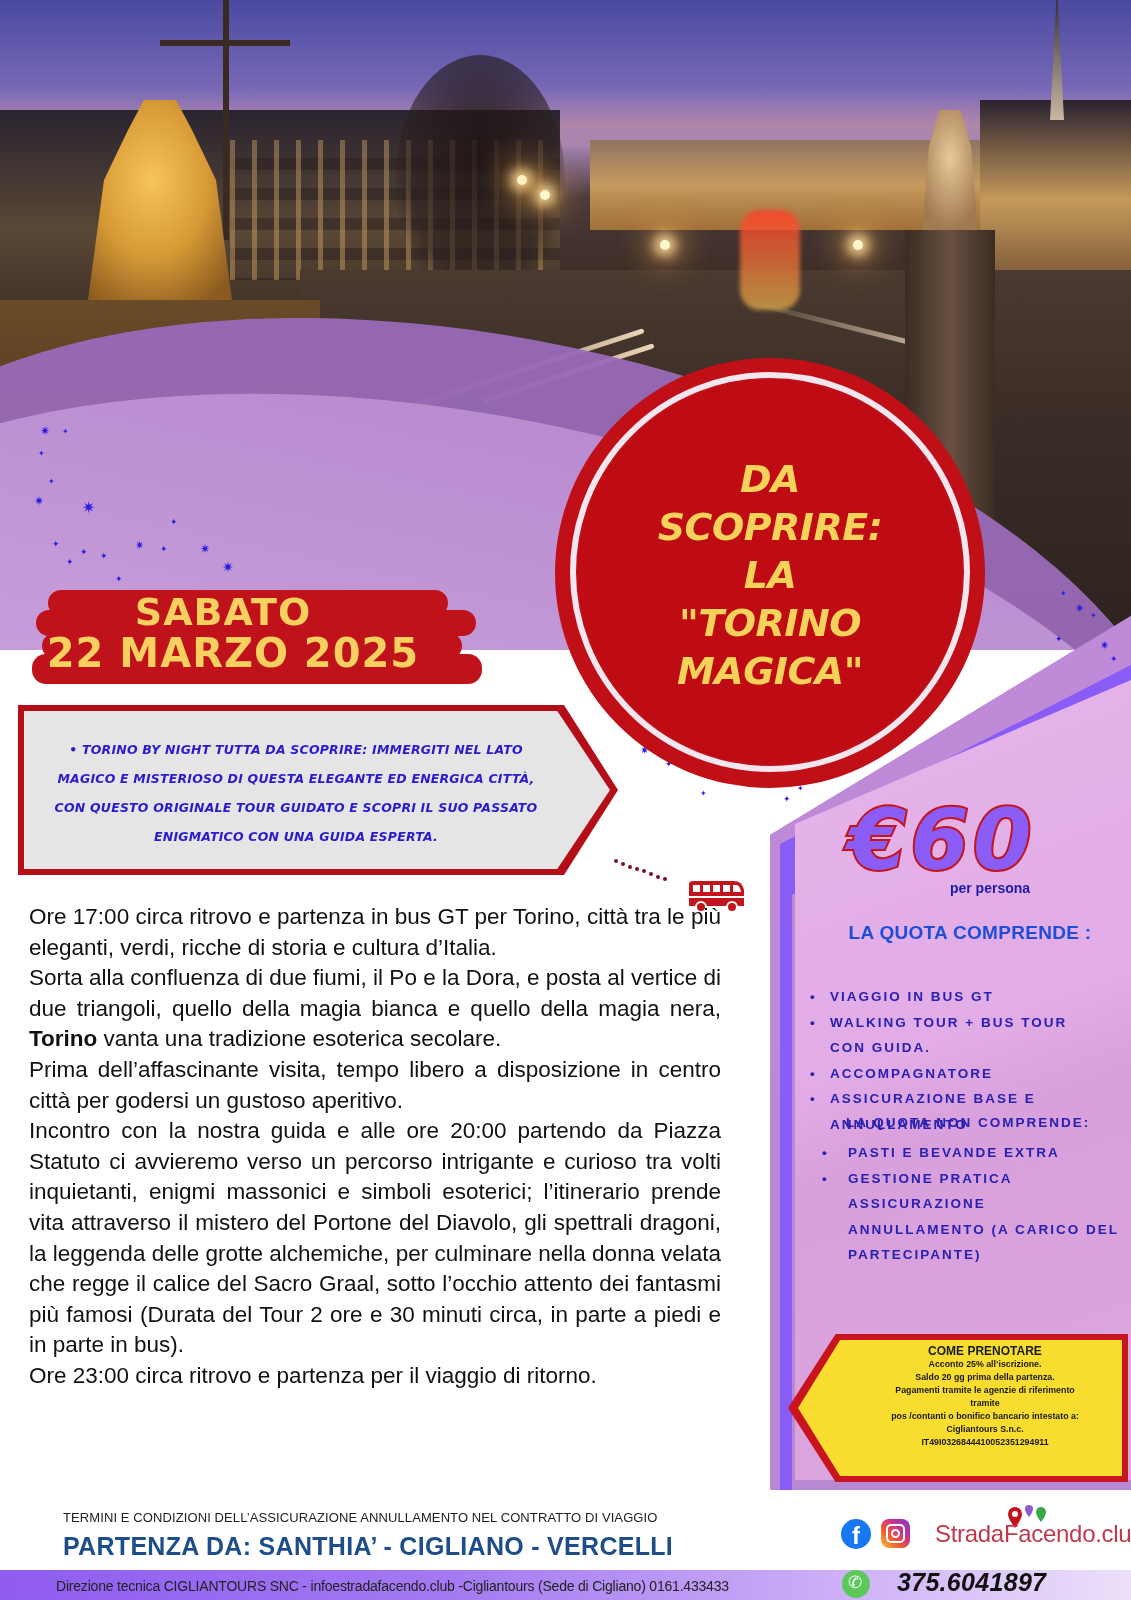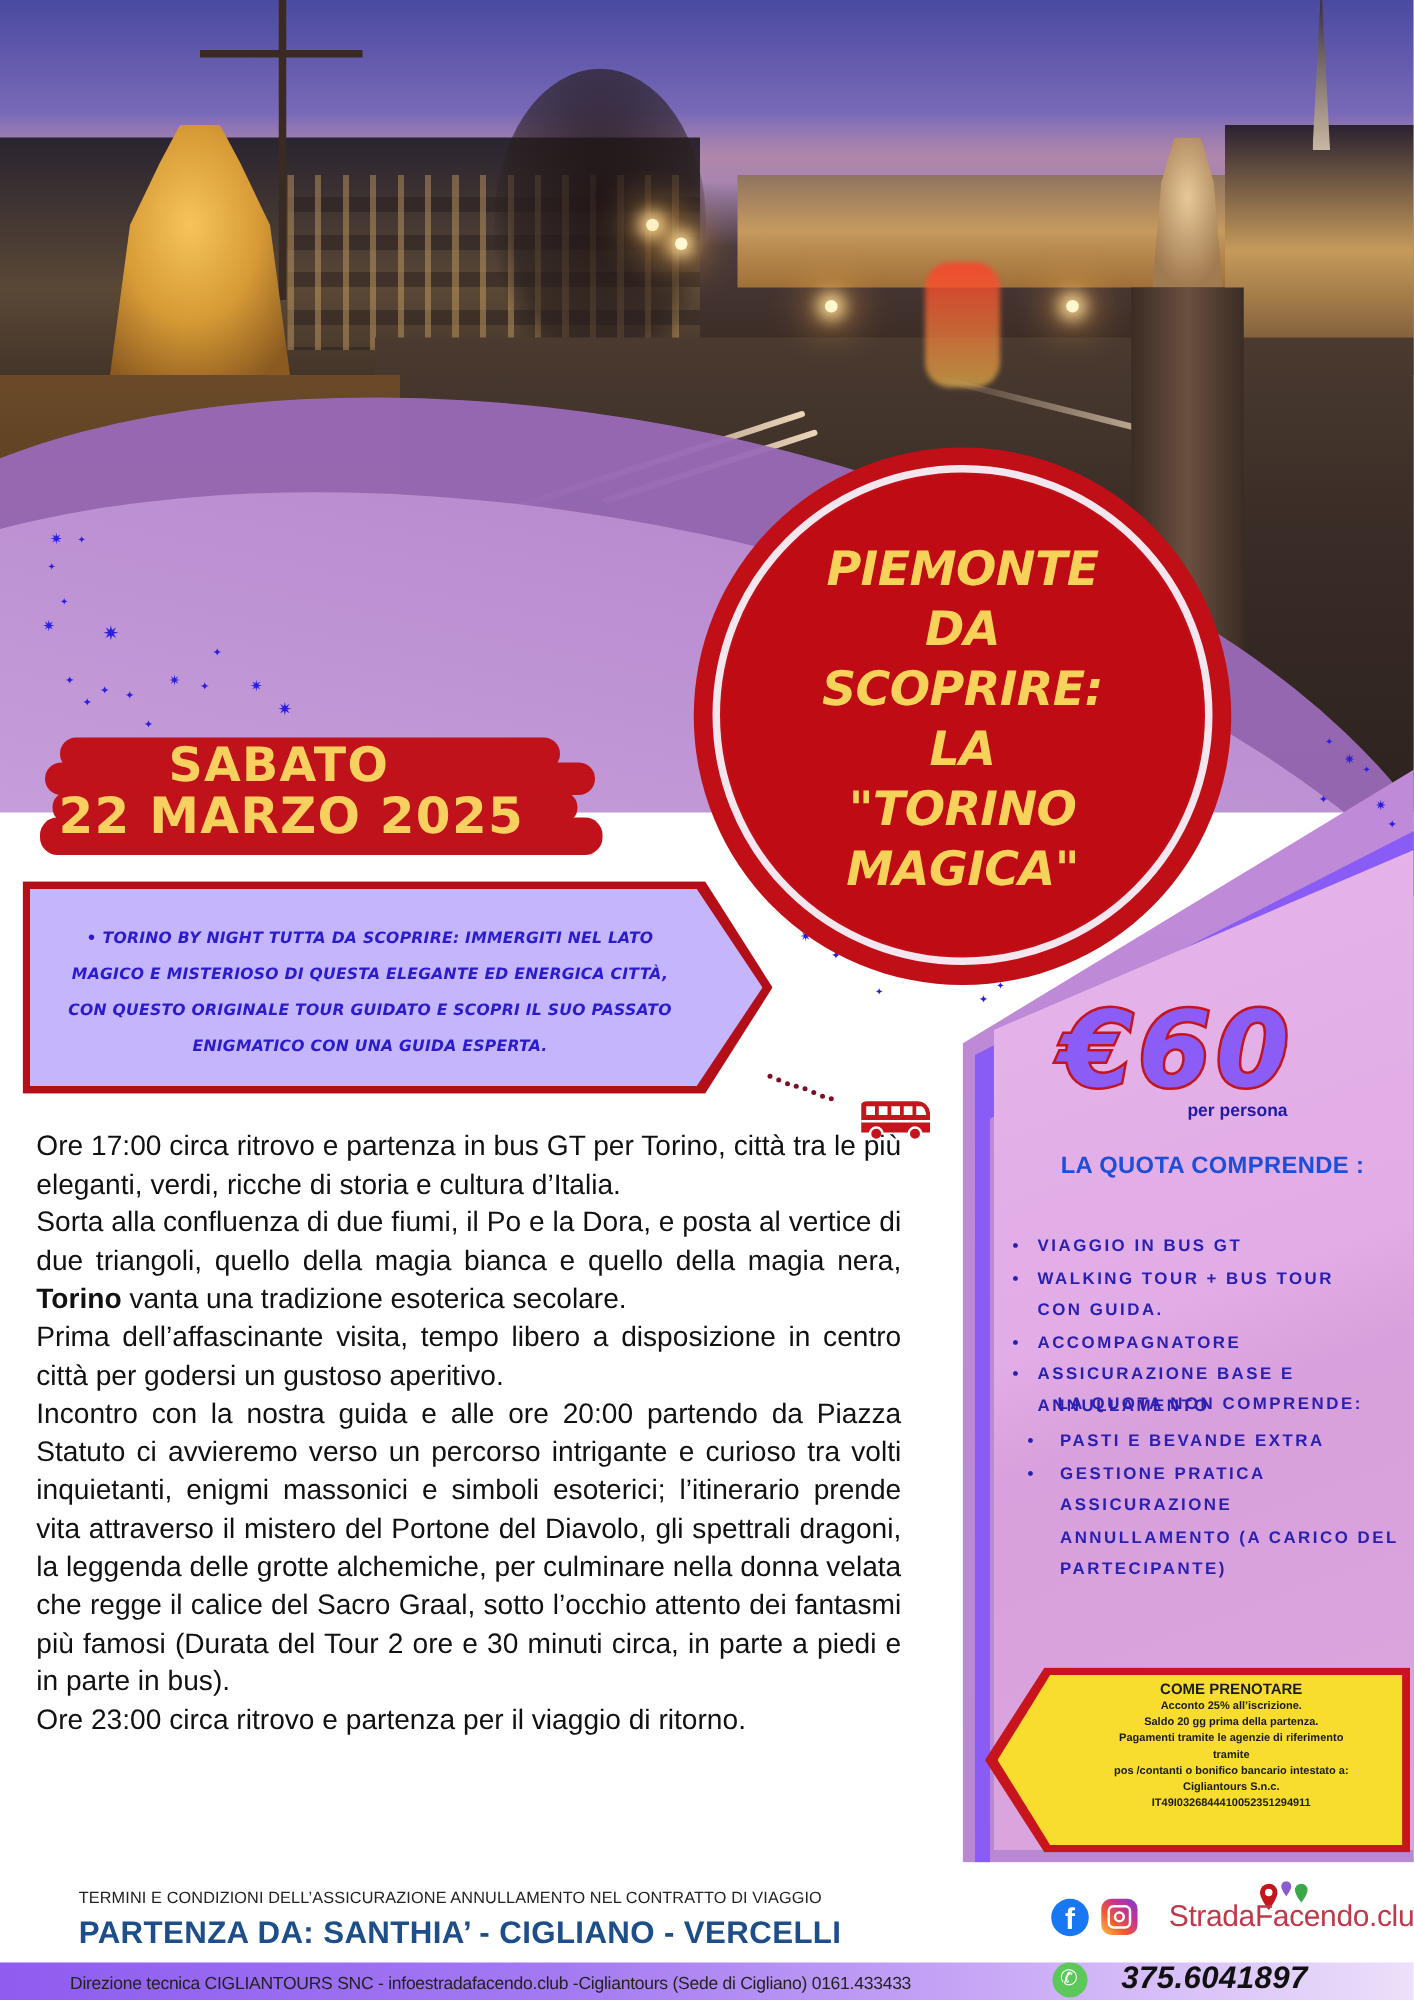--- a/index.html
+++ b/index.html
@@ -82,21 +82,21 @@
     background: transparent; border:6px solid #f3e6ee; }
   .title-circle-inner { position:absolute; left:578px; top:380px; width:384px; height:384px; border-radius:50%;
     background:#be0b14; display:flex; flex-direction:column; align-items:center; justify-content:center; padding-top:6px; }
   .title-circle-inner .tline { color:#f7d25a; font-family:"DejaVu Sans", sans-serif; font-weight:bold; font-style:italic;
     font-size:38px; line-height:48px; text-align:center; letter-spacing:-0.5px; }
 
   
   .intro-box { position:absolute; left:18px; top:705px; width:600px; height:170px;
     background:#b40e18; clip-path: polygon(0 0, 91% 0, 100% 50%, 91% 100%, 0 100%); }
   .intro-box-inner { position:absolute; left:24px; top:711px; width:586px; height:158px;
-    background:#c4b5fd; clip-path: polygon(0 0, 91% 0, 100% 50%, 91% 100%, 0 100%);
+    background:#e5e5e5; clip-path: polygon(0 0, 91% 0, 100% 50%, 91% 100%, 0 100%);
     padding:24px 60px 0 18px; }
   .intro-box-inner p { color:#2a1ccc; font-family:"DejaVu Sans", sans-serif; font-style:italic; font-weight:bold;
     font-size:12.5px; line-height:29px; text-transform:uppercase; letter-spacing:0.2px; text-align:center; }
 
   
   .dots { position:absolute; left:614px; top:855px; width:56px; height:30px; }
   .dots i { position:absolute; width:4px; height:4px; border-radius:50%; background:#7a1028; }
   .bus-icon { position:absolute; left:686px; top:880px; width:60px; height:34px; }
 
   
@@ -227,21 +227,20 @@
   <div class="stroke" style="left:8px;top:22px;width:440px;"></div>
   <div class="stroke" style="left:14px;top:45px;width:420px;"></div>
   <div class="stroke" style="left:4px;top:66px;width:450px;height:30px;"></div>
   <div class="line1">SABATO</div>
   <div class="line2">22 MARZO 2025</div>
 </div>
 
 <div class="title-circle-outer"></div>
 <div class="title-circle-gap"></div>
 <div class="title-circle-inner">
-  <div class="tline">PIEMONTE</div>
   <div class="tline">DA</div>
   <div class="tline">SCOPRIRE:</div>
   <div class="tline">LA</div>
   <div class="tline">"TORINO</div>
   <div class="tline">MAGICA"</div>
 </div>
 
 <div class="intro-box"></div>
 <div class="intro-box-inner">
   <p>• Torino by night tutta da scoprire: immergiti nel lato magico e misterioso di questa elegante ed energica città, con questo originale tour guidato e scopri il suo passato enigmatico con una guida esperta.</p>

